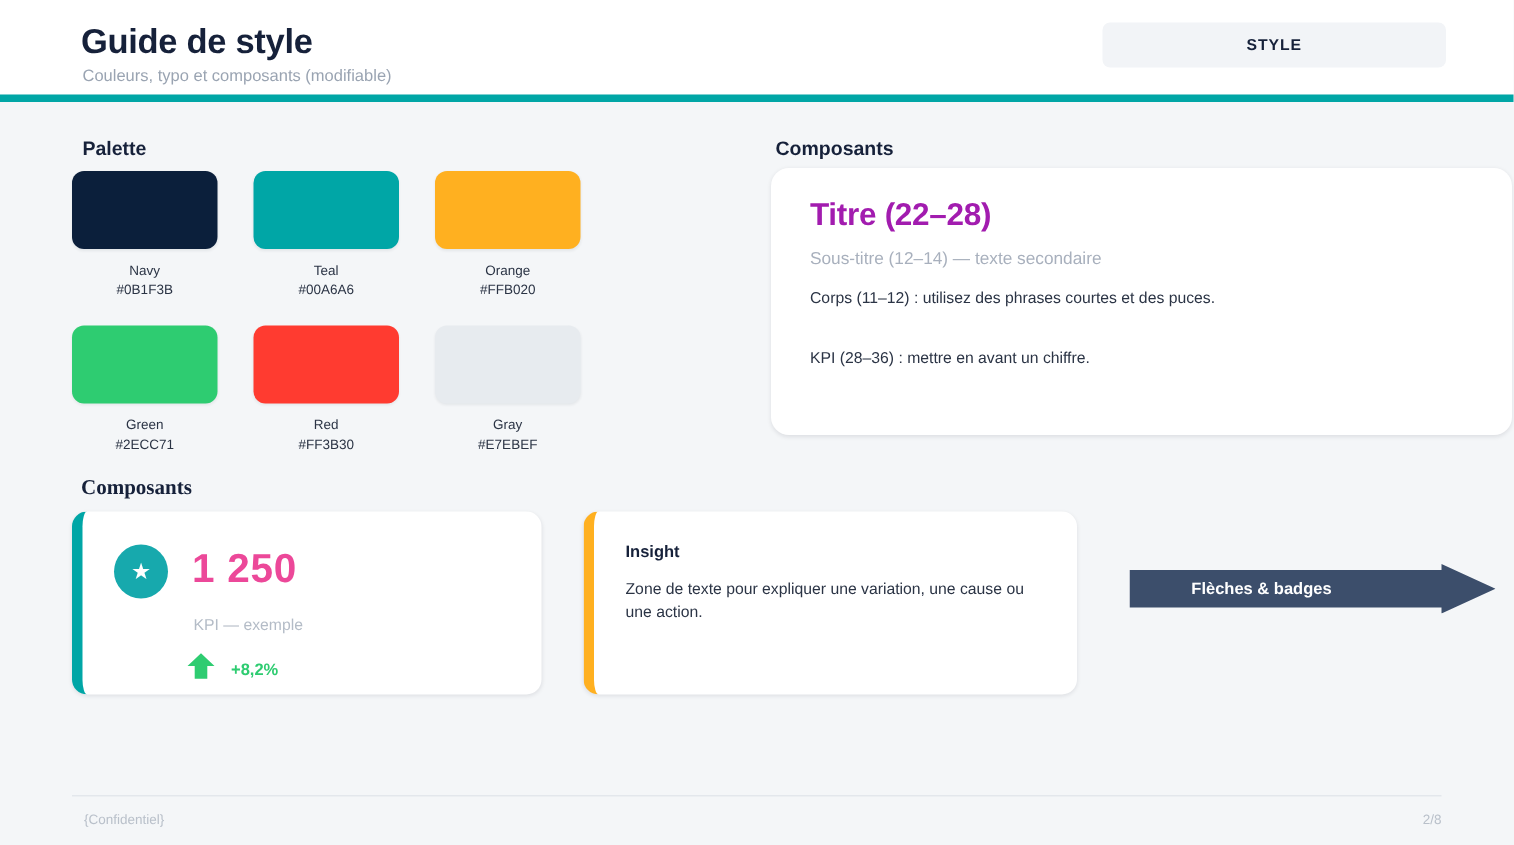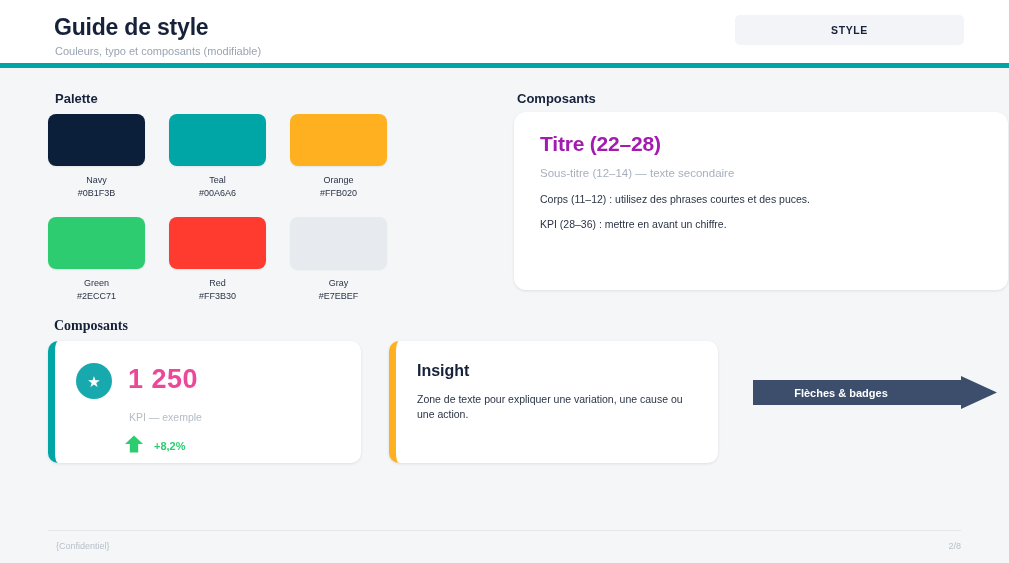--- a/index.html
+++ b/index.html
@@ -129,21 +129,21 @@
     margin-top: 11px;
     font-size: 11.5px;
     color: #a8b0bd;
   }
   .typo-body {
     margin-top: 14px;
     font-size: 10.5px;
     color: #2b3445;
   }
   .typo-body2 {
-    margin-top: 13px;
+    margin-top: 28px;
     font-size: 10.5px;
     color: #2b3445;
   }
 
   
   .kpi-card {
     position: absolute;
     left: 48px; top: 341px;
     width: 313px;
     height: 122px;
@@ -199,21 +199,21 @@
     width: 329px;
     height: 122px;
     background: #ffffff;
     border-radius: 10px;
     box-shadow: 0 1px 3px rgba(16,24,40,0.10);
     border-left: 7px solid #ffb020;
     box-sizing: border-box;
     padding: 21px 22px 0 21px;
   }
   .insight-title {
-    font-size: 16px;
+    font-size: 11px;
     font-weight: bold;
     color: #16213a;
   }
   .insight-text {
     margin-top: 12px;
     font-size: 10.5px;
     color: #2b3445;
     line-height: 15px;
     max-width: 280px;
   }

